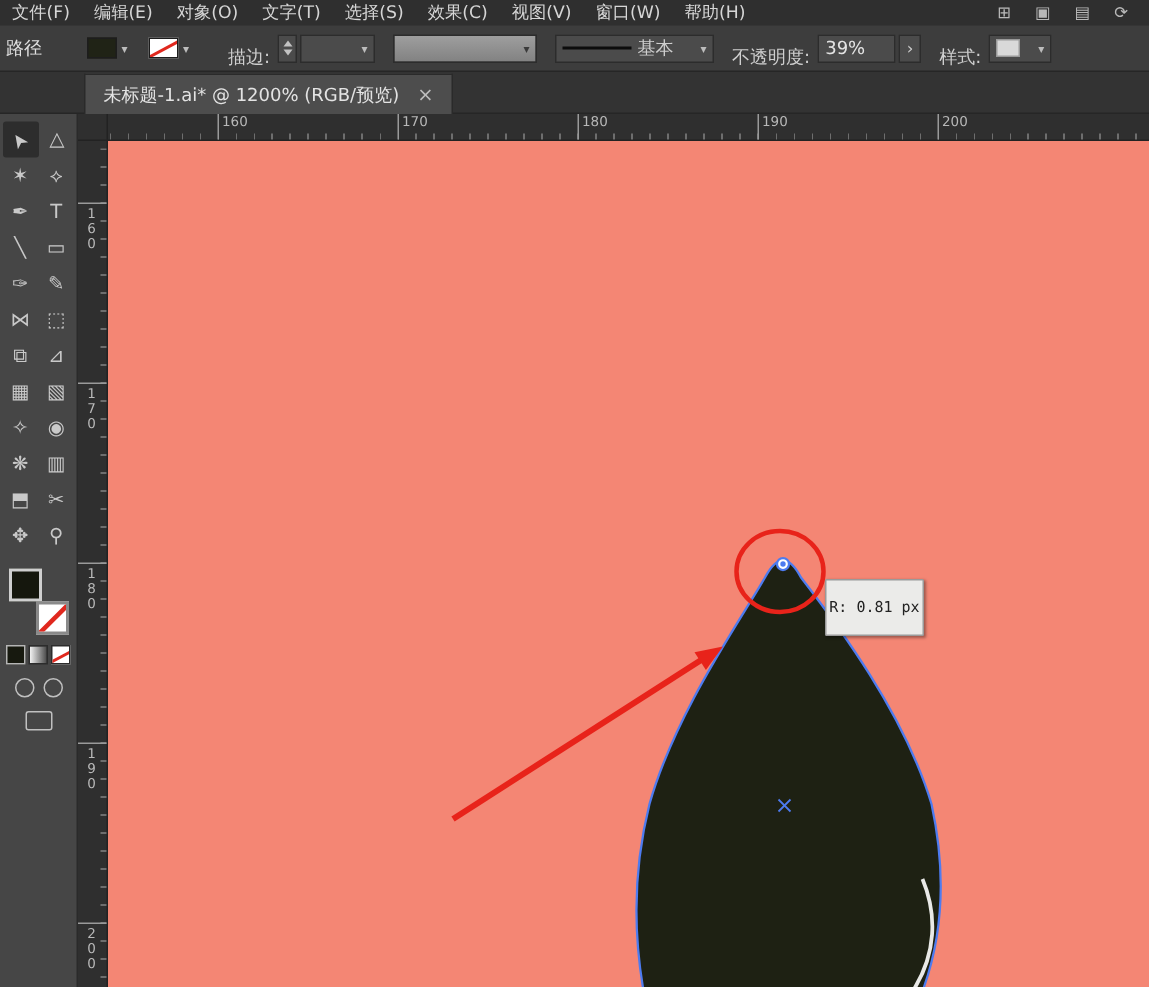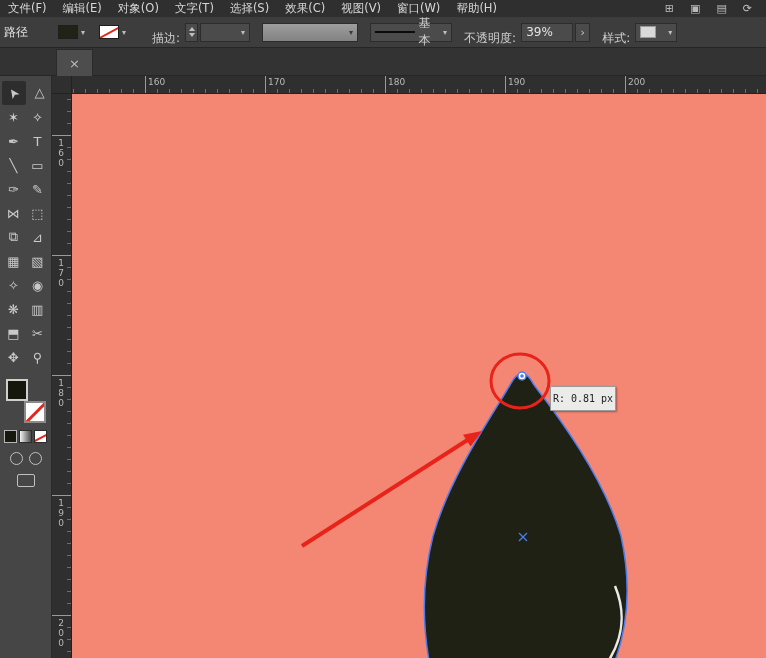--- a/index.html
+++ b/index.html
@@ -30,21 +30,21 @@
              display:flex; flex-direction:column; align-items:center; justify-content:center; gap:2px; margin-right:2px; }
   .stepper i { width:0; height:0; border-left:3px solid transparent; border-right:3px solid transparent; }
   .stepper .up { border-bottom:4px solid #c2c2c2; }
   .stepper .down { border-top:4px solid #c2c2c2; }
   .combo { height:19px; background:#4b4b4b; border:1px solid #2c2c2c; display:flex;
            align-items:center; padding:0 4px; gap:4px; }
   .combo .dd-arrow { margin-left:auto; }
   .combo.weight { width:50px; }
   .combo.profile { width:96px; margin-left:12px; background:linear-gradient(#9e9e9e,#828282); }
   .combo.profile .dd-arrow { color:#3a3a3a; }
-  .combo.brush { width:82px; margin-left:12px; }
+  .combo.brush { width:106px; margin-left:12px; }
   .brush-line { width:46px; height:2px; background:#0c0c0c; }
   .combo.opacity { width:52px; color:#e3e3e3; }
   .opacity-expand { width:15px; height:19px; background:#4b4b4b; border:1px solid #2c2c2c;
                     color:#ccc; font-size:11px; line-height:17px; text-align:center; margin-left:2px; }
   .combo.style { width:42px; }
   .style-swatch { width:16px; height:12px; background:#d9d9d9; border:1px solid #9a9a9a; }
 
   
   .tabbar { position:absolute; top:48px; left:0; right:0; height:28px; background:#333;
             border-bottom:1px solid #262626; z-index:4; }
@@ -91,21 +91,21 @@
             border-right:1px solid #222; z-index:2;
             background-image:repeating-linear-gradient(180deg,#6e6e6e 0 1px,transparent 1px 12px);
             background-size:5px 100%; background-position:15px 5px; background-repeat:no-repeat; }
   .vmajor { position:absolute; left:0; right:0; height:1px; background:#9a9a9a; }
   .vlabel { position:absolute; left:4px; font-size:9px; color:#b8b8b8;
             writing-mode:vertical-rl; text-orientation:upright; line-height:10px; }
 
   
   .canvas { position:absolute; left:72px; top:94px; width:694px; height:564px; overflow:hidden; z-index:1; }
   .canvas svg { position:absolute; inset:0; }
-  .tooltip { position:absolute; left:478px; top:292px; width:66px; height:25px;
+  .tooltip { position:absolute; left:478px; top:292px; width:66px; height:38px;
              background:#ebebe9; border:1px solid #9a9a9a; border-radius:1px;
              font:10px "DejaVu Sans Mono",monospace; color:#222;
              display:flex; align-items:center; justify-content:center;
              box-shadow:1px 1px 2px rgba(0,0,0,.35); }
 </style>
 </head>
 <body>
 
 <div class="menubar">
   <span class="menu-item">文件(F)</span>
@@ -164,20 +164,21 @@
 
   <span class="cb-label">样式:</span>
   <span class="combo style">
     <span class="style-swatch"></span>
     <span class="dd-arrow">▾</span>
   </span>
 </div>
 
 <div class="tabbar">
   <div class="tab">
+    <span>未标题-1.ai* @ 1200% (RGB/预览)</span>
     <span class="close">×</span>
   </div>
 </div>
 
 <div class="toolbar">
   <div class="tools">
     <div class="tool selected">
         <span class="rot-nw">➤</span>
       </div>
     <div class="tool">

